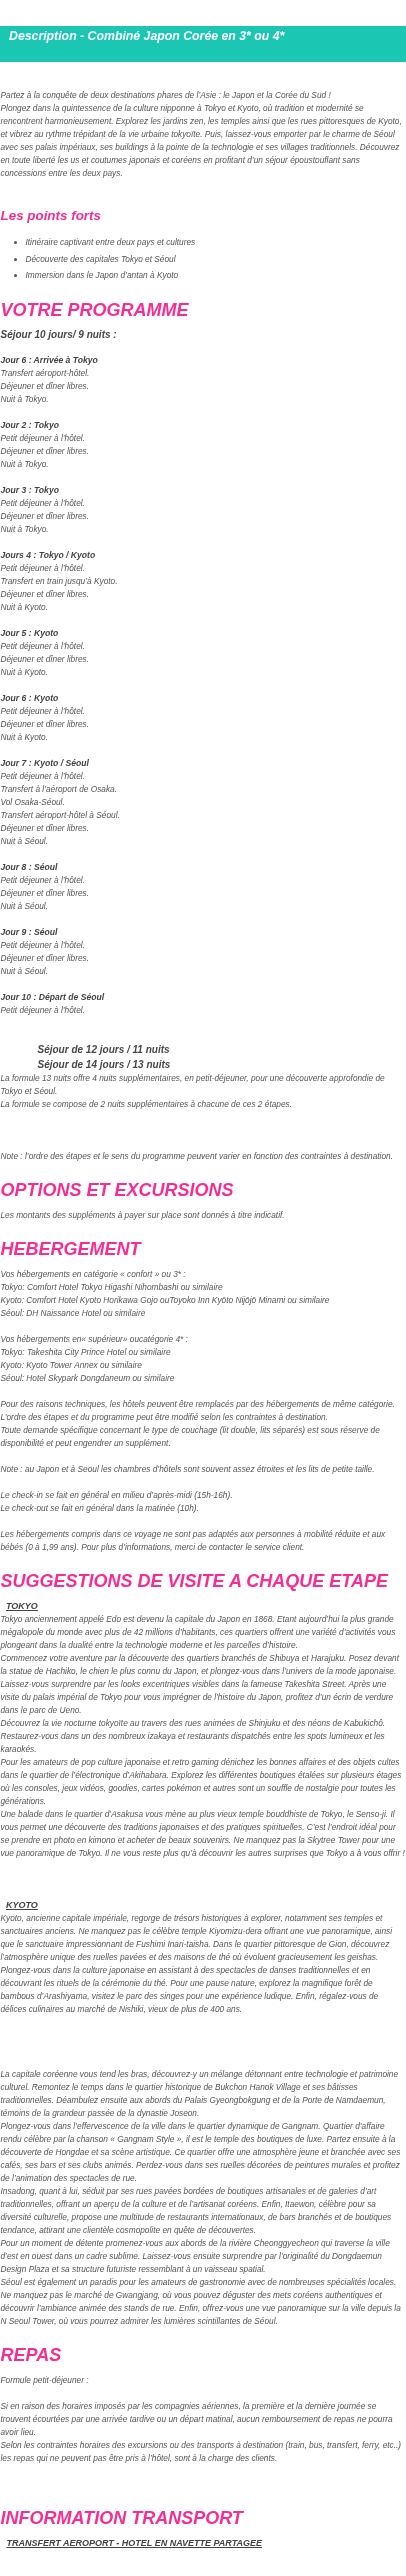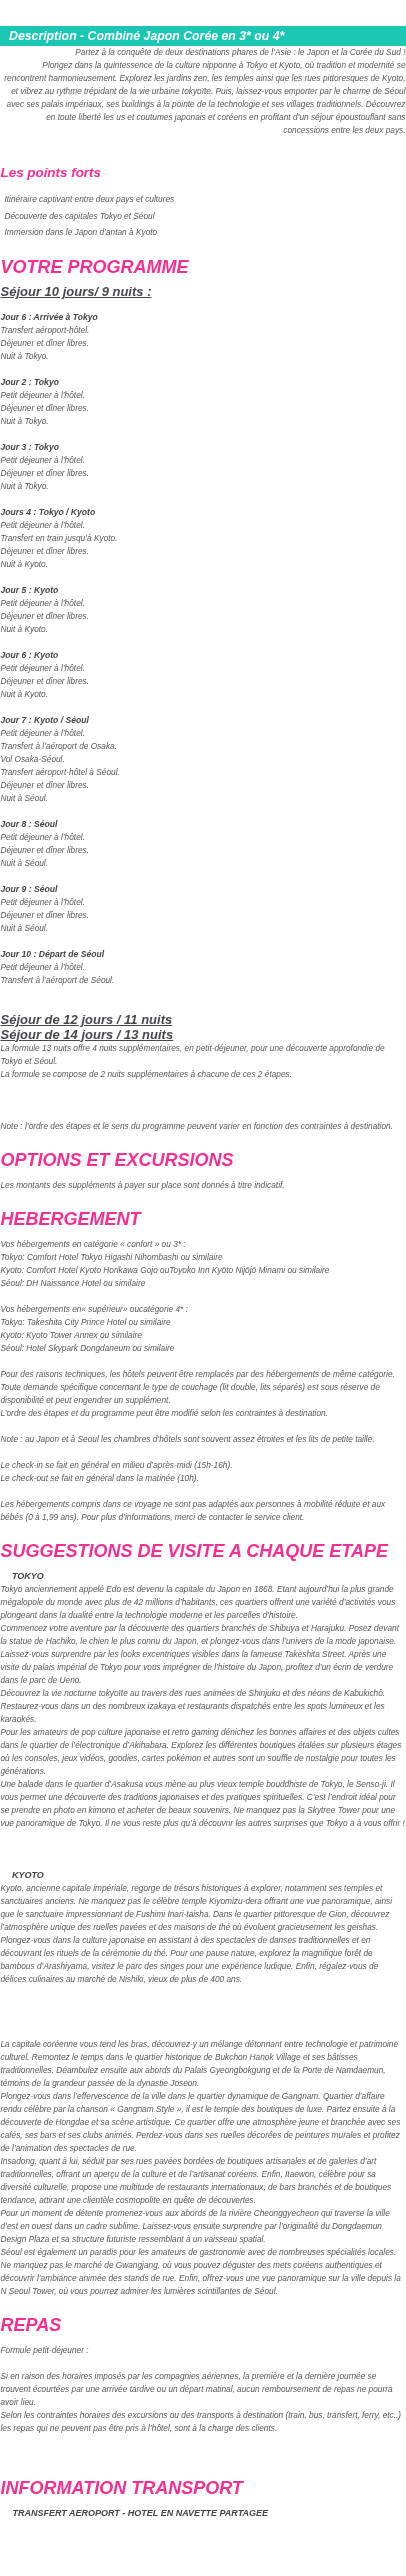--- a/index.html
+++ b/index.html
@@ -12,58 +12,58 @@
   }
   .page{width:406px;}
   
   .banner{
     margin-top:26px;
     background:#1BC7B3;
     color:#ffffff;
     font-weight:700;
     font-size:12.3px;
     line-height:20.4px;
-    padding:0 0 0 9px;
+    padding:0 0 16px 9px;
   }
   
   .txt{font-size:8.3px;line-height:13px;color:#55565a;margin:0;}
   .blk{margin:0 0.5px 13px 0.5px;}
-  .intro{margin-top:0;text-align:right;}
+  .intro{margin-top:27px;}
   
   .h2{
     color:#F62D92;
     font-weight:700;
     font-size:18px;
     line-height:16px;
     margin:19.3px 0 10.7px 0.5px;
   }
   .h2.small{font-size:13.4px;margin-top:28px;}
   
-  ul.points{margin:0 0 5.4px 0.5px;padding:0 0 0 4px;}
+  ul.points{margin:0 0 5.4px 0.5px;padding:0 0 0 25px;}
   ul.points li{font-size:8.3px;line-height:14px;color:#55565a;margin:2.7px 0;}
   
   .subhead{
     font-weight:700;
-    font-size:13px;
+    font-size:10px;
     line-height:13px;
     color:#47484b;
-    text-decoration:underline;
     margin:0 0 13px 0.5px;
   }
-  .subhead.tight{margin-bottom:1.1px;}
+  .subhead.tight{margin-bottom:1.1px;padding-left:37px;}
   
   .day{margin:0 0.5px 13px 0.5px;}
   .day-title{font-weight:700;font-size:8.6px;line-height:13px;color:#434447;}
   
   .h3{
     font-weight:700;
     font-size:9px;
     line-height:13px;
     color:#434447;
-    margin:0 0 0 12px;
+    margin:0 0 0 6px;
+    text-decoration:underline;
   }
   .gap24{height:13px;}
   .gap48{height:26px;}
   .gap72{height:39px;}
   .nomargin{margin-bottom:0;}
 </style>
 </head>
 <body>
 
 <div class="page">
@@ -148,21 +148,20 @@
   <div class="day">
     <div class="day-title">Jour 9 : Séoul</div>
     <div class="txt">Petit déjeuner à l’hôtel.</div>
     <div class="txt">Déjeuner et dîner libres.</div>
     <div class="txt">Nuit à Séoul.</div>
   </div>
 
   <div class="day">
     <div class="day-title">Jour 10 : Départ de Séoul</div>
     <div class="txt">Petit déjeuner à l’hôtel.</div>
-    <div class="txt">Transfert à l’aéroport de Séoul.</div>
   </div>
 
   <div class="gap24"></div>
 
   <div class="subhead tight">Séjour de 12 jours / 11 nuits</div>
 
   <div class="subhead tight">Séjour de 14 jours / 13 nuits</div>
   <div class="blk">
     <div class="txt">La formule 13 nuits offre 4 nuits supplémentaires, en petit-déjeuner, pour une découverte approfondie de Tokyo et Séoul.</div>
     <div class="txt">La formule se compose de 2 nuits supplémentaires à chacune de ces 2 étapes.</div>
@@ -182,22 +181,22 @@
     <div class="txt">Séoul: DH Naissance Hotel ou similaire</div>
   </div>
   <div class="blk">
     <div class="txt">Vos hébergements en« supérieur» oucatégorie 4* :</div>
     <div class="txt">Tokyo: Takeshita City Prince Hotel ou similaire</div>
     <div class="txt">Kyoto: Kyoto Tower Annex ou similaire</div>
     <div class="txt">Séoul: Hotel Skypark Dongdaneum ou similaire</div>
   </div>
   <div class="blk">
     <div class="txt">Pour des raisons techniques, les hôtels peuvent être remplacés par des hébergements de même catégorie.</div>
+    <div class="txt">L’ordre des étapes et du programme peut être modifié selon les contraintes à destination.</div>
     <div class="txt">Toute demande spécifique concernant le type de couchage (lit double, lits séparés) est sous réserve de disponibilité et peut engendrer un supplément.</div>
-    <div class="txt">L’ordre des étapes et du programme peut être modifié selon les contraintes à destination.</div>
   </div>
   <p class="txt blk">Note : au Japon et à Seoul les chambres d’hôtels sont souvent assez étroites et les lits de petite taille.</p>
   <div class="blk">
     <div class="txt">Le check-in se fait en général en milieu d’après-midi (15h-16h).</div>
     <div class="txt">Le check-out se fait en général dans la matinée (10h).</div>
   </div>
   <p class="txt blk">Les hébergements compris dans ce voyage ne sont pas adaptés aux personnes à mobilité réduite et aux bébés (0 à 1,99 ans). Pour plus d’informations, merci de contacter le service client.</p>
 
   <div class="h2">SUGGESTIONS DE VISITE A CHAQUE ETAPE</div>
 

